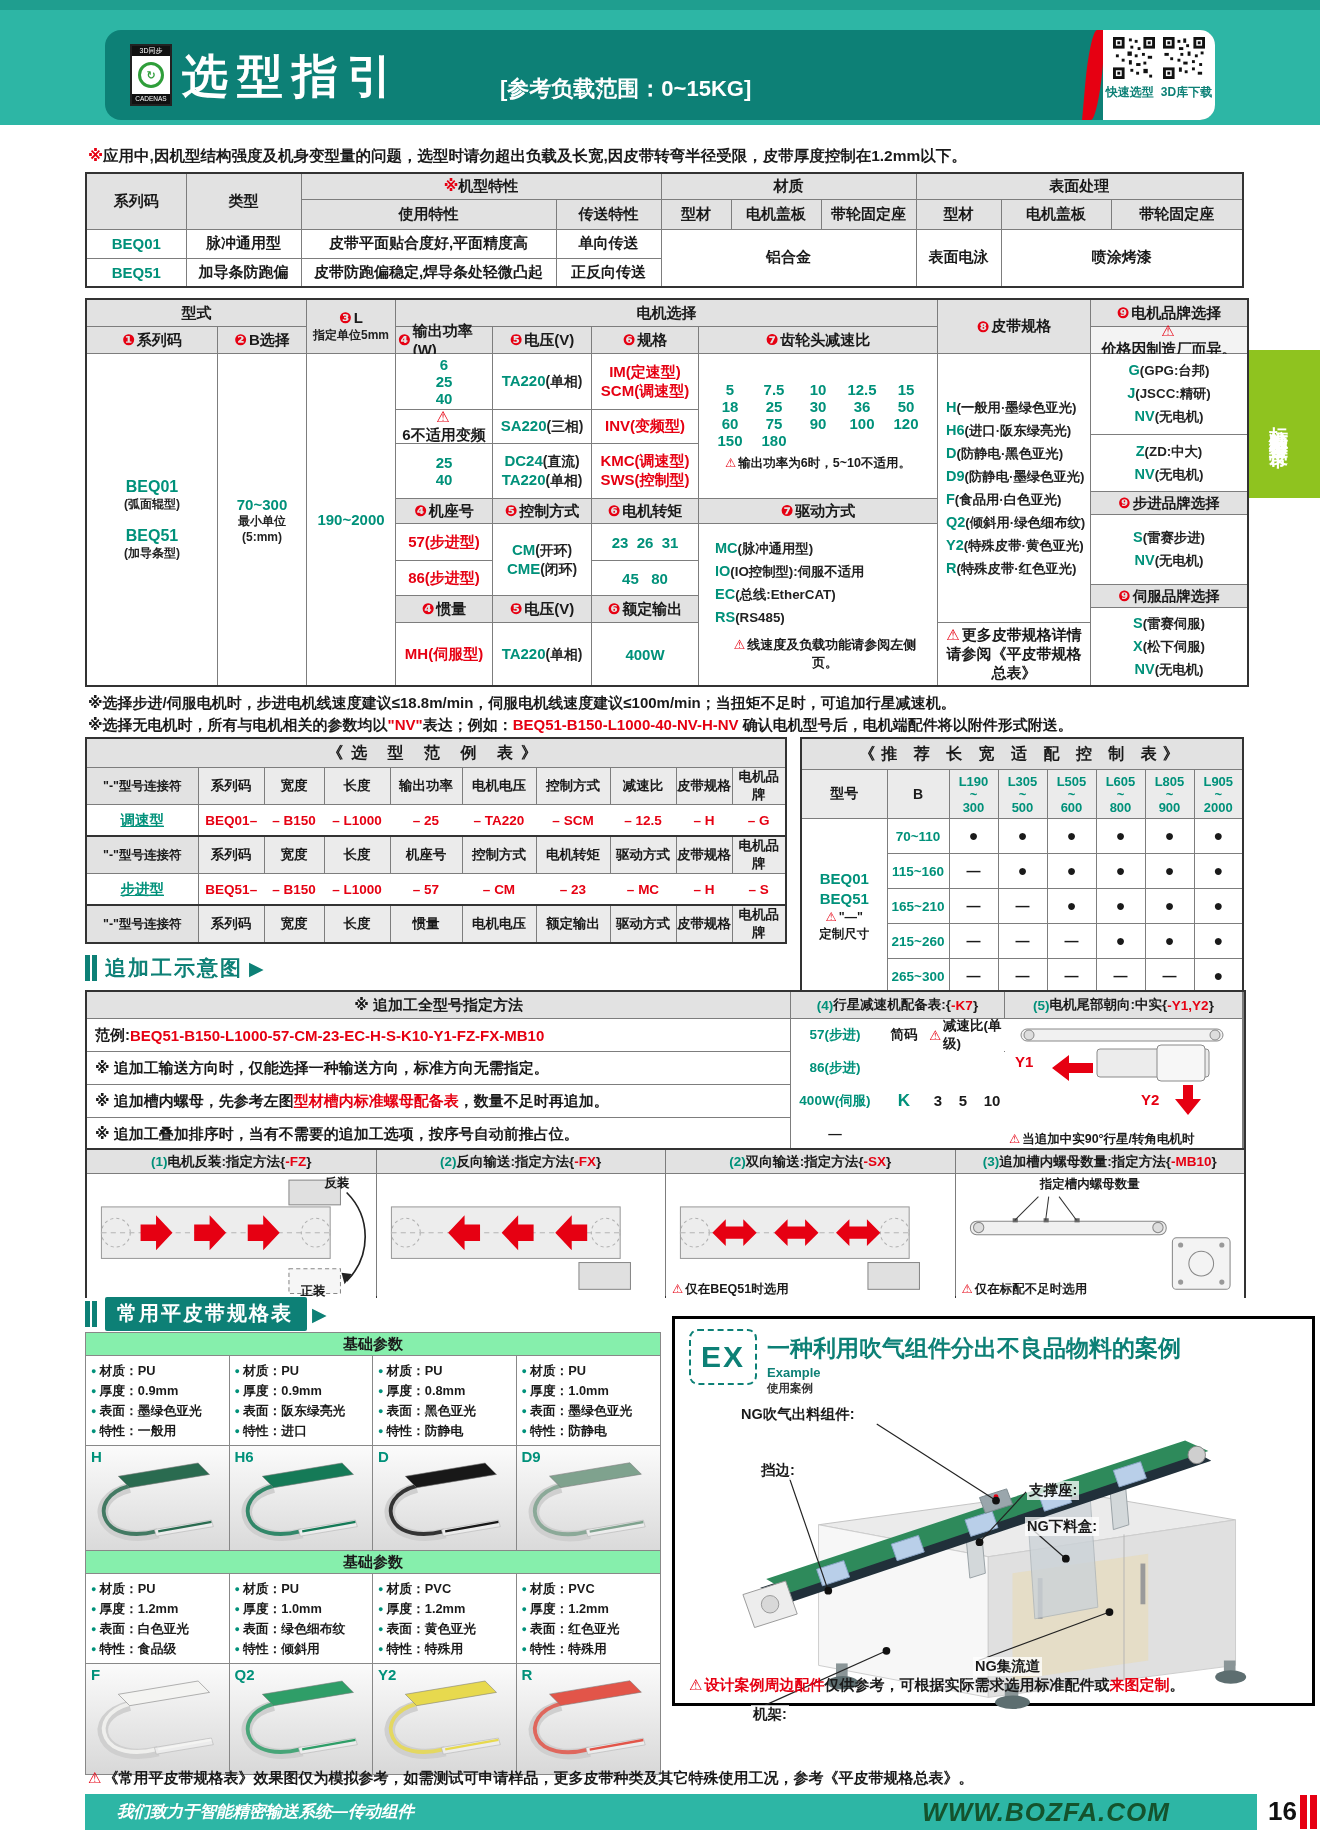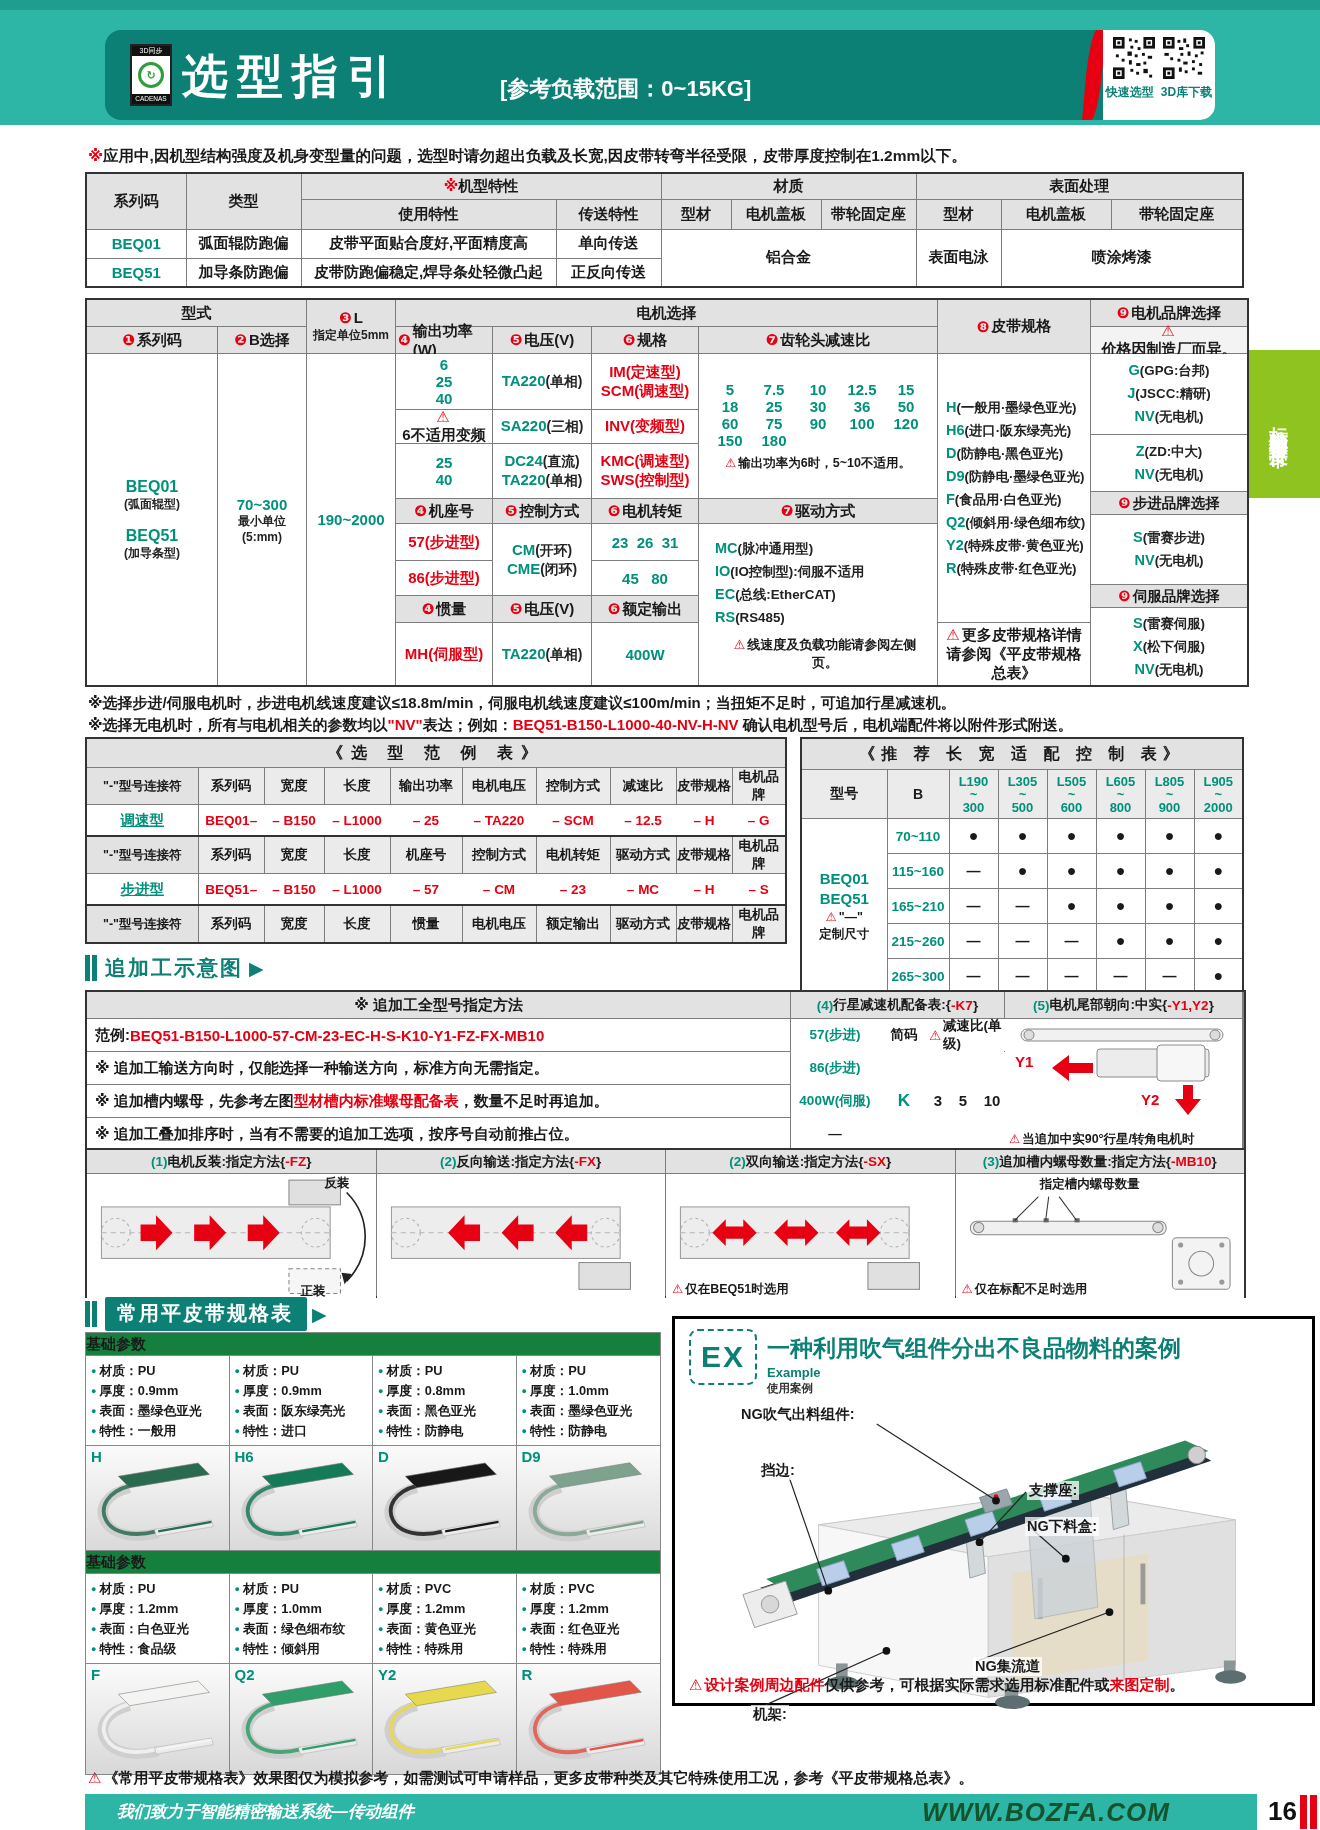--- a/index.html
+++ b/index.html
@@ -149,21 +149,21 @@
   .p-lab{position:absolute;font-size:12.5px;font-weight:bold;}
   .nutlab{left:50%;top:2px;transform:translateX(-60%);}
   .p-note{position:absolute;left:6px;bottom:2px;font-size:12.5px;font-weight:bold;}
 
   
   .belt-head{position:absolute;left:85px;top:1297px;display:flex;align-items:center;}
   .belt-banner{background:#0d8076;color:#fff;font-size:20px;font-weight:bold;letter-spacing:2px;
                padding:3px 14px 4px 12px;border-radius:2px;margin-left:12px;}
   .belt-head .arr{color:#0d8076;font-size:19px;margin-left:5px;}
   .bgroup{position:absolute;left:85px;width:576px;border:1px solid #888;box-sizing:border-box;}
-  .param-head{height:22px;background:#15803d;text-align:left;font-weight:bold;font-size:15px;
+  .param-head{height:22px;background:#86efac;text-align:center;font-weight:bold;font-size:15px;
               line-height:22px;border-bottom:1px solid #888;}
   .spec-row,.img-row{display:grid;grid-template-columns:1fr 1fr 1fr 1fr;}
   .spec-cell{border-right:1px solid #888;border-bottom:1px solid #888;padding:5px 3px 4px 5px;}
   .spec-cell:last-child,.img-cell:last-child{border-right:none;}
   .spec-line{font-size:12.8px;font-weight:bold;line-height:19px;white-space:nowrap;}
   .bullet::before{content:"●";color:#00917a;font-size:9px;margin-right:3px;vertical-align:1px;}
   .img-cell{position:relative;height:110px;border-right:1px solid #888;
             background:linear-gradient(180deg,#fbfbfb,#d8d8d8);}
   .belt-code{position:absolute;left:5px;top:2px;color:#00917a;font-weight:bold;font-size:15px;z-index:2;}
   .belt-art{position:absolute;inset:0;}
@@ -315,21 +315,21 @@
       <td class="hd">传送特性</td>
       <td class="hd">型材</td>
       <td class="hd">电机盖板</td>
       <td class="hd">带轮固定座</td>
       <td class="hd">型材</td>
       <td class="hd">电机盖板</td>
       <td class="hd">带轮固定座</td>
     </tr>
     <tr style="height:29px">
       <td class="tl">BEQ01</td>
-      <td>弧面辊防跑偏</td>
+      <td>脉冲通用型</td>
       <td>皮带平面贴合度好,平面精度高</td>
       <td>单向传送</td>
       <td rowspan="2" colspan="3">铝合金</td>
       <td rowspan="2">表面电泳</td>
       <td rowspan="2" colspan="2">喷涂烤漆</td>
     </tr>
     <tr style="height:29px">
       <td class="tl">BEQ51</td>
       <td>加导条防跑偏</td>
       <td>皮带防跑偏稳定,焊导条处轻微凸起</td>

